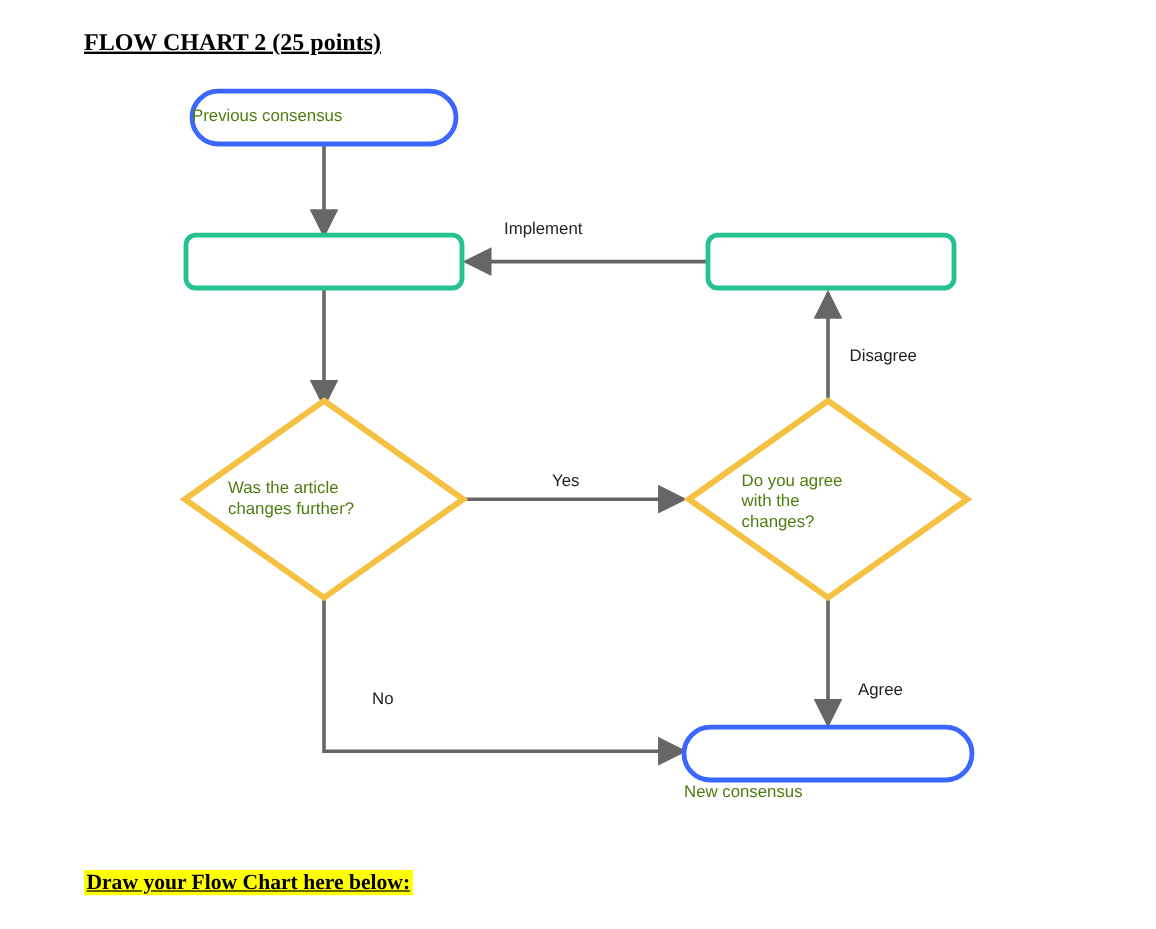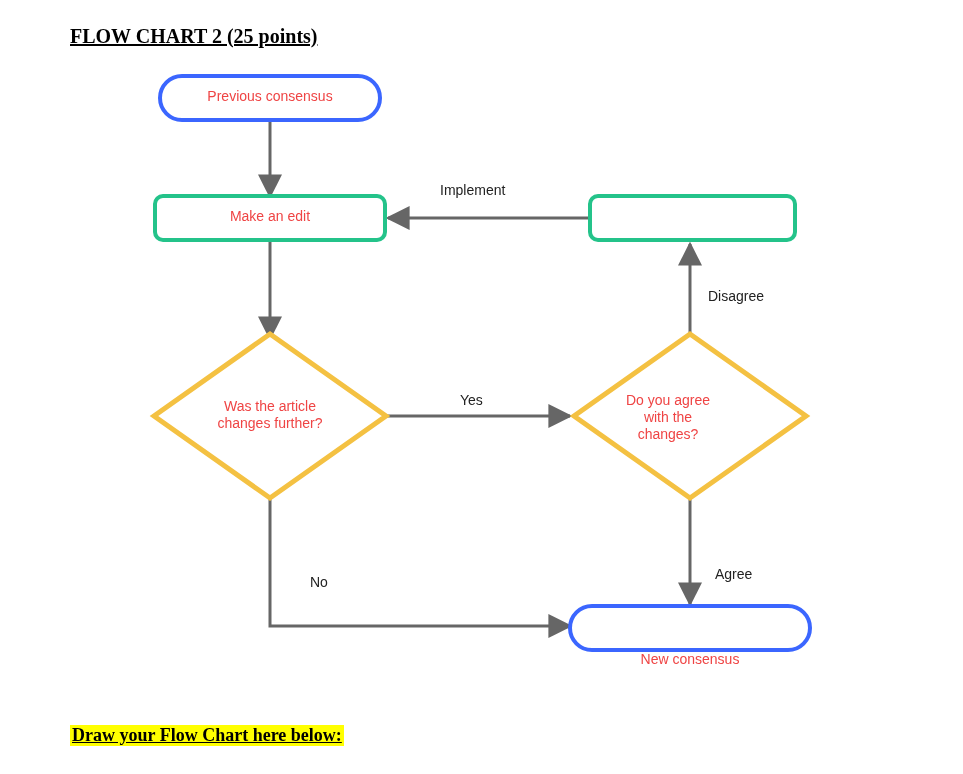--- a/index.html
+++ b/index.html
@@ -46,22 +46,22 @@
   }
   .diagram-wrap svg {
     position: absolute;
     left: 0; top: 0;
     width: 820px;
     height: 600px;
   }
   .node-label {
     position: absolute;
     font-size: 14px;
-    color: #ef4444;
-    text-align: center;
+    color: #4d7c0f;
+    text-align: left;
     pointer-events: none;
   }
   .edge-label {
     position: absolute;
     font-size: 14px;
     color: #222;
     pointer-events: none;
   }
 </style>
 </head>
@@ -101,29 +101,28 @@
       <rect x="520" y="130" width="205" height="44" rx="8" ry="8" fill="#fff" stroke="#24c38a" stroke-width="4"></rect>
 
       <polygon points="200,268 316,350 200,432 84,350" fill="#fff" stroke="#f4c142" stroke-width="5"></polygon>
 
       <polygon points="620,268 736,350 620,432 504,350" fill="#fff" stroke="#f4c142" stroke-width="5"></polygon>
 
       <rect x="500" y="540" width="240" height="44" rx="22" ry="22" fill="#fff" stroke="#3b66ff" stroke-width="4"></rect>
     </svg>
 
     <div class="node-label" style="left:90px; top:22px; width:220px;">Previous consensus</div>
-    <div class="node-label" style="left:85px; top:142px; width:230px;">Make an edit</div>
     <div class="node-label" style="left:120px; top:332px; width:160px; white-space:pre-line; line-height:1.2;">Was the article
 changes further?</div>
-    <div class="node-label" style="left:523px; top:326px; width:150px; white-space:pre-line; line-height:1.2;">Do you agree
+    <div class="node-label" style="left:548px; top:326px; width:150px; white-space:pre-line; line-height:1.2;">Do you agree
 with the
 changes?</div>
     <div class="node-label" style="left:500px; top:552px; width:240px;margin-top:33px;">New consensus</div>
 
-    <div class="edge-label" style="left:370px; top:116px;">Implement</div>
+    <div class="edge-label" style="left:350px; top:116px;">Implement</div>
     <div class="edge-label" style="left:390px; top:326px;">Yes</div>
     <div class="edge-label" style="left:240px; top:508px;">No</div>
     <div class="edge-label" style="left:638px; top:222px;">Disagree</div>
     <div class="edge-label" style="left:645px; top:500px;">Agree</div>
   </div>
 
   <div class="bottom-note">Draw your Flow Chart here below:</div>
 </div>
 
 </body></html>

